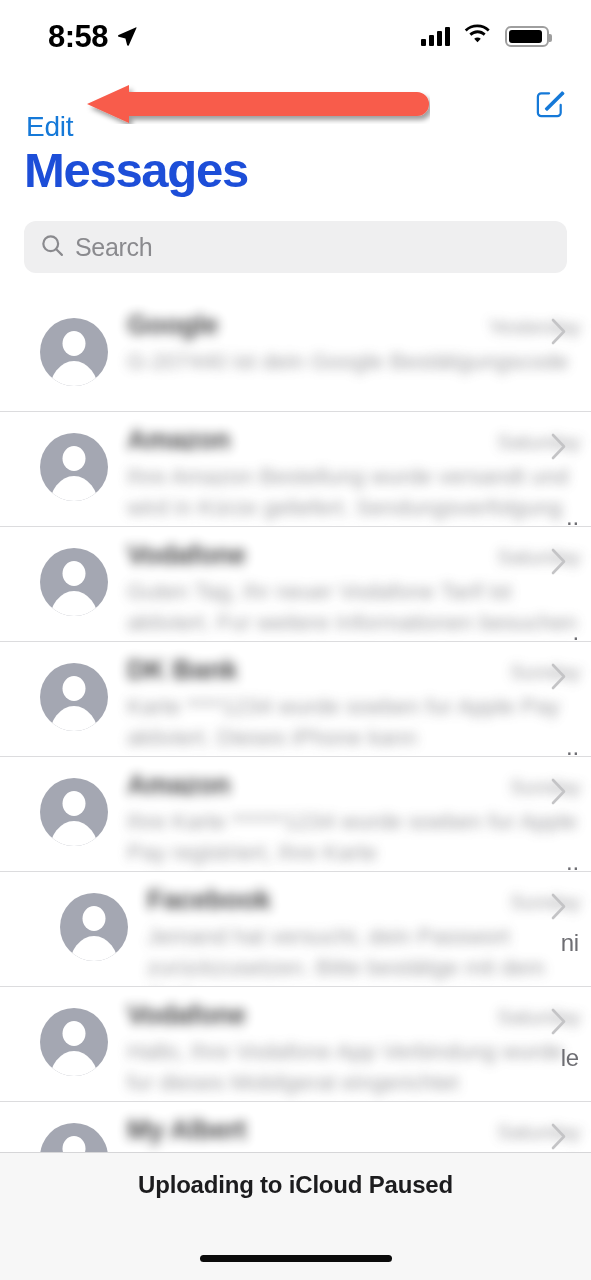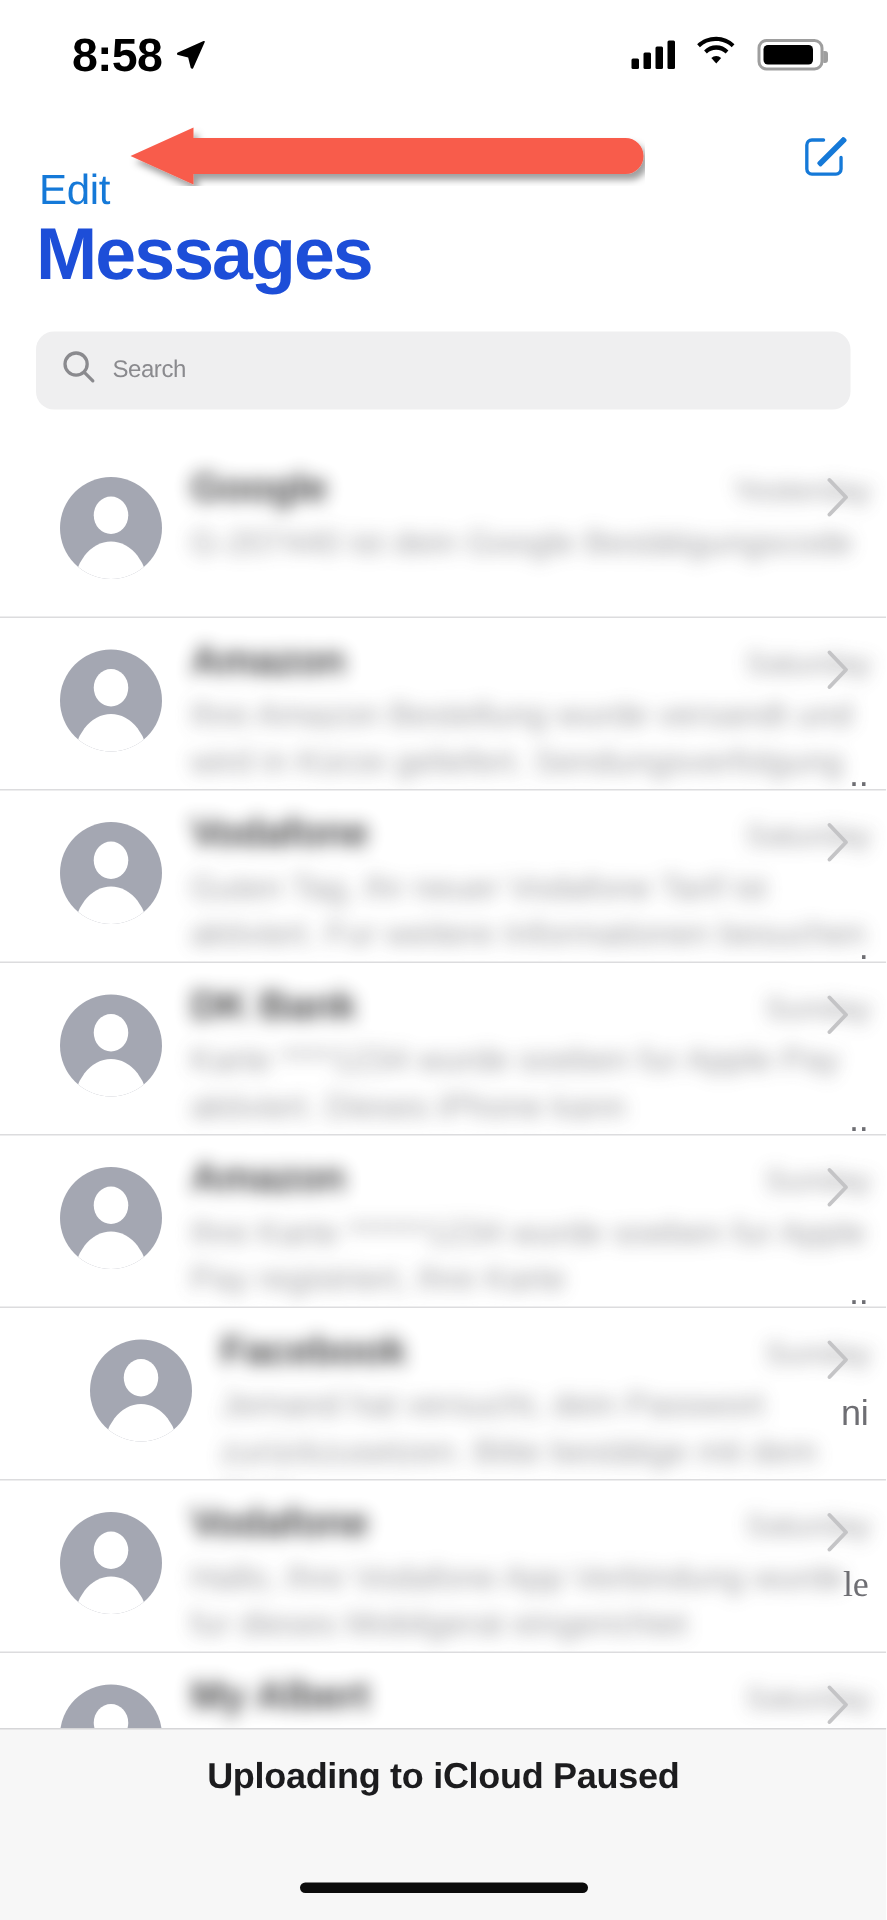--- a/index.html
+++ b/index.html
@@ -123,21 +123,21 @@
     width: 543px; height: 52px;
     background: #EFEFF0;
     border-radius: 12px;
     display: flex;
     align-items: center;
     padding: 0 16px;
     gap: 10px;
     cursor: text;
   }
   .search-placeholder {
-    font-size: 16px;
+    font-size: 25px;
     color: #8A8A8E;
     letter-spacing: -0.3px;
   }
 
   
   .conv-list {
     position: absolute;
     top: 296px; left: 0;
     width: 591px;
     height: 856px;
@@ -453,21 +453,21 @@
         <div class="conv-content">
           <div class="conv-top">
             <div class="conv-name">Vodafone</div>
             <div class="conv-date">Saturday</div>
           </div>
           <div class="conv-preview">Hallo, Ihre Vodafone App Verbindung wurde fur dieses Mobilgerat eingerichtet</div>
         </div>
         <div class="chevron-col"><svg width="16" height="27" viewBox="0 0 16 27">
             <path d="M2 2 L13 13.5 L2 25" fill="none" stroke="#C4C4C6" stroke-width="2.6" stroke-linecap="round" stroke-linejoin="round"></path>
           </svg></div>
-        <div class="edge-frag" style="top: 58px; font-family: Liberation Serif, serif;">le</div>
+        <div class="edge-frag" style="top: 58px;">le</div>
       </div>
       <div class="conv-row" style="height: 115px;">
         <div class="sep"></div>
         <div class="avatar">
           <span class="head"></span>
         </div>
         <div class="conv-content">
           <div class="conv-top">
             <div class="conv-name">My Albert</div>
             <div class="conv-date">Saturday</div>

